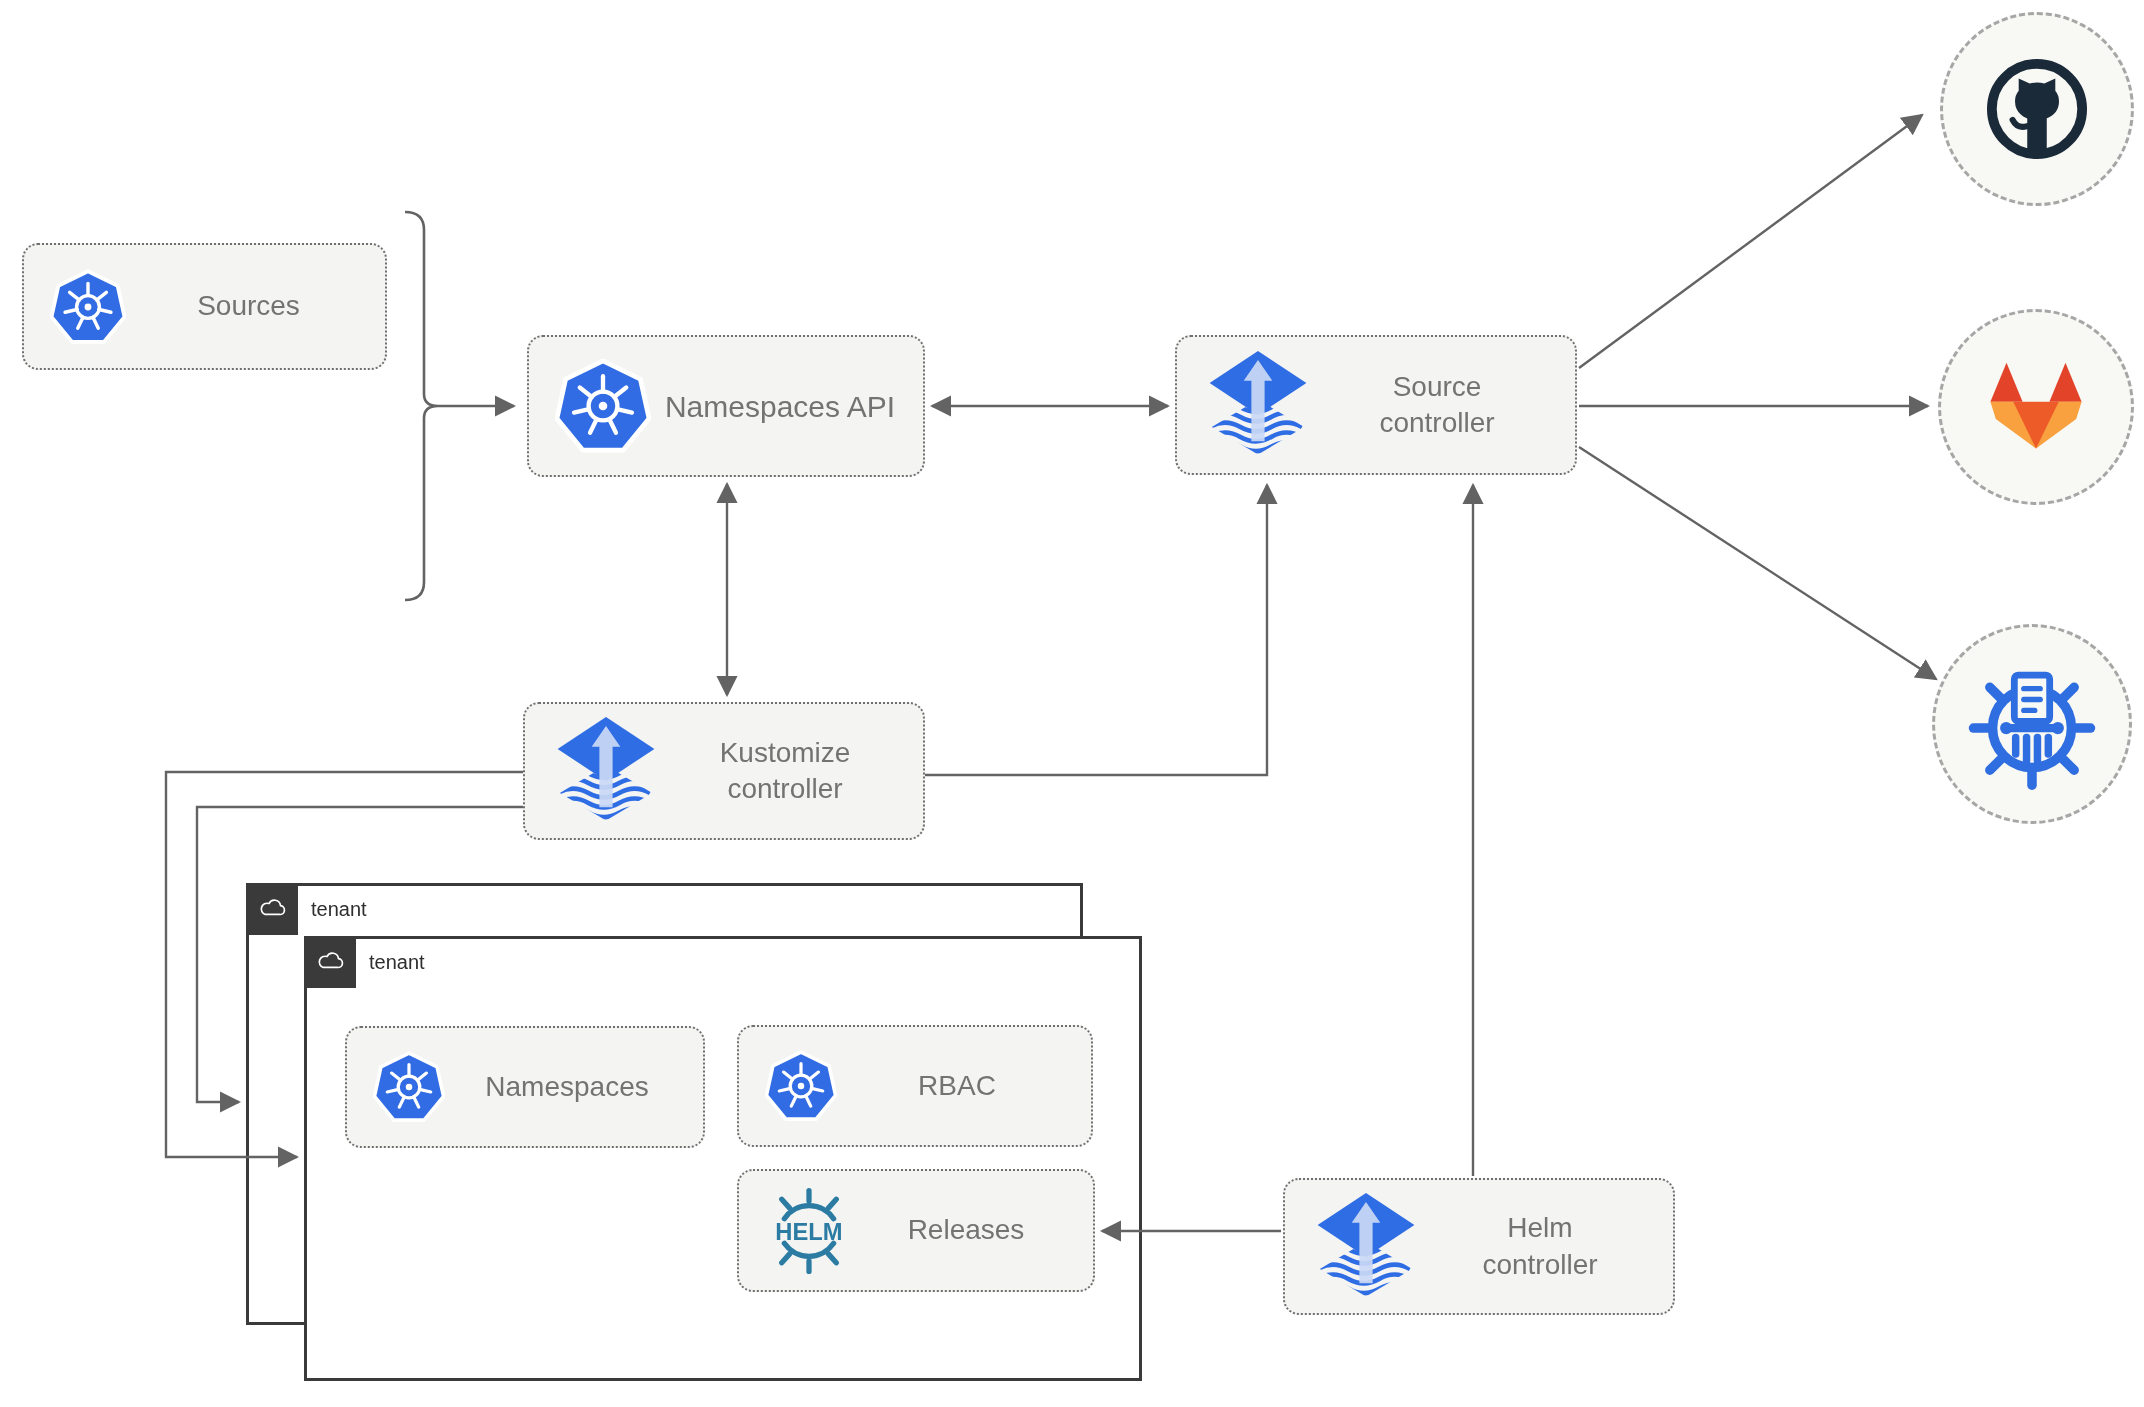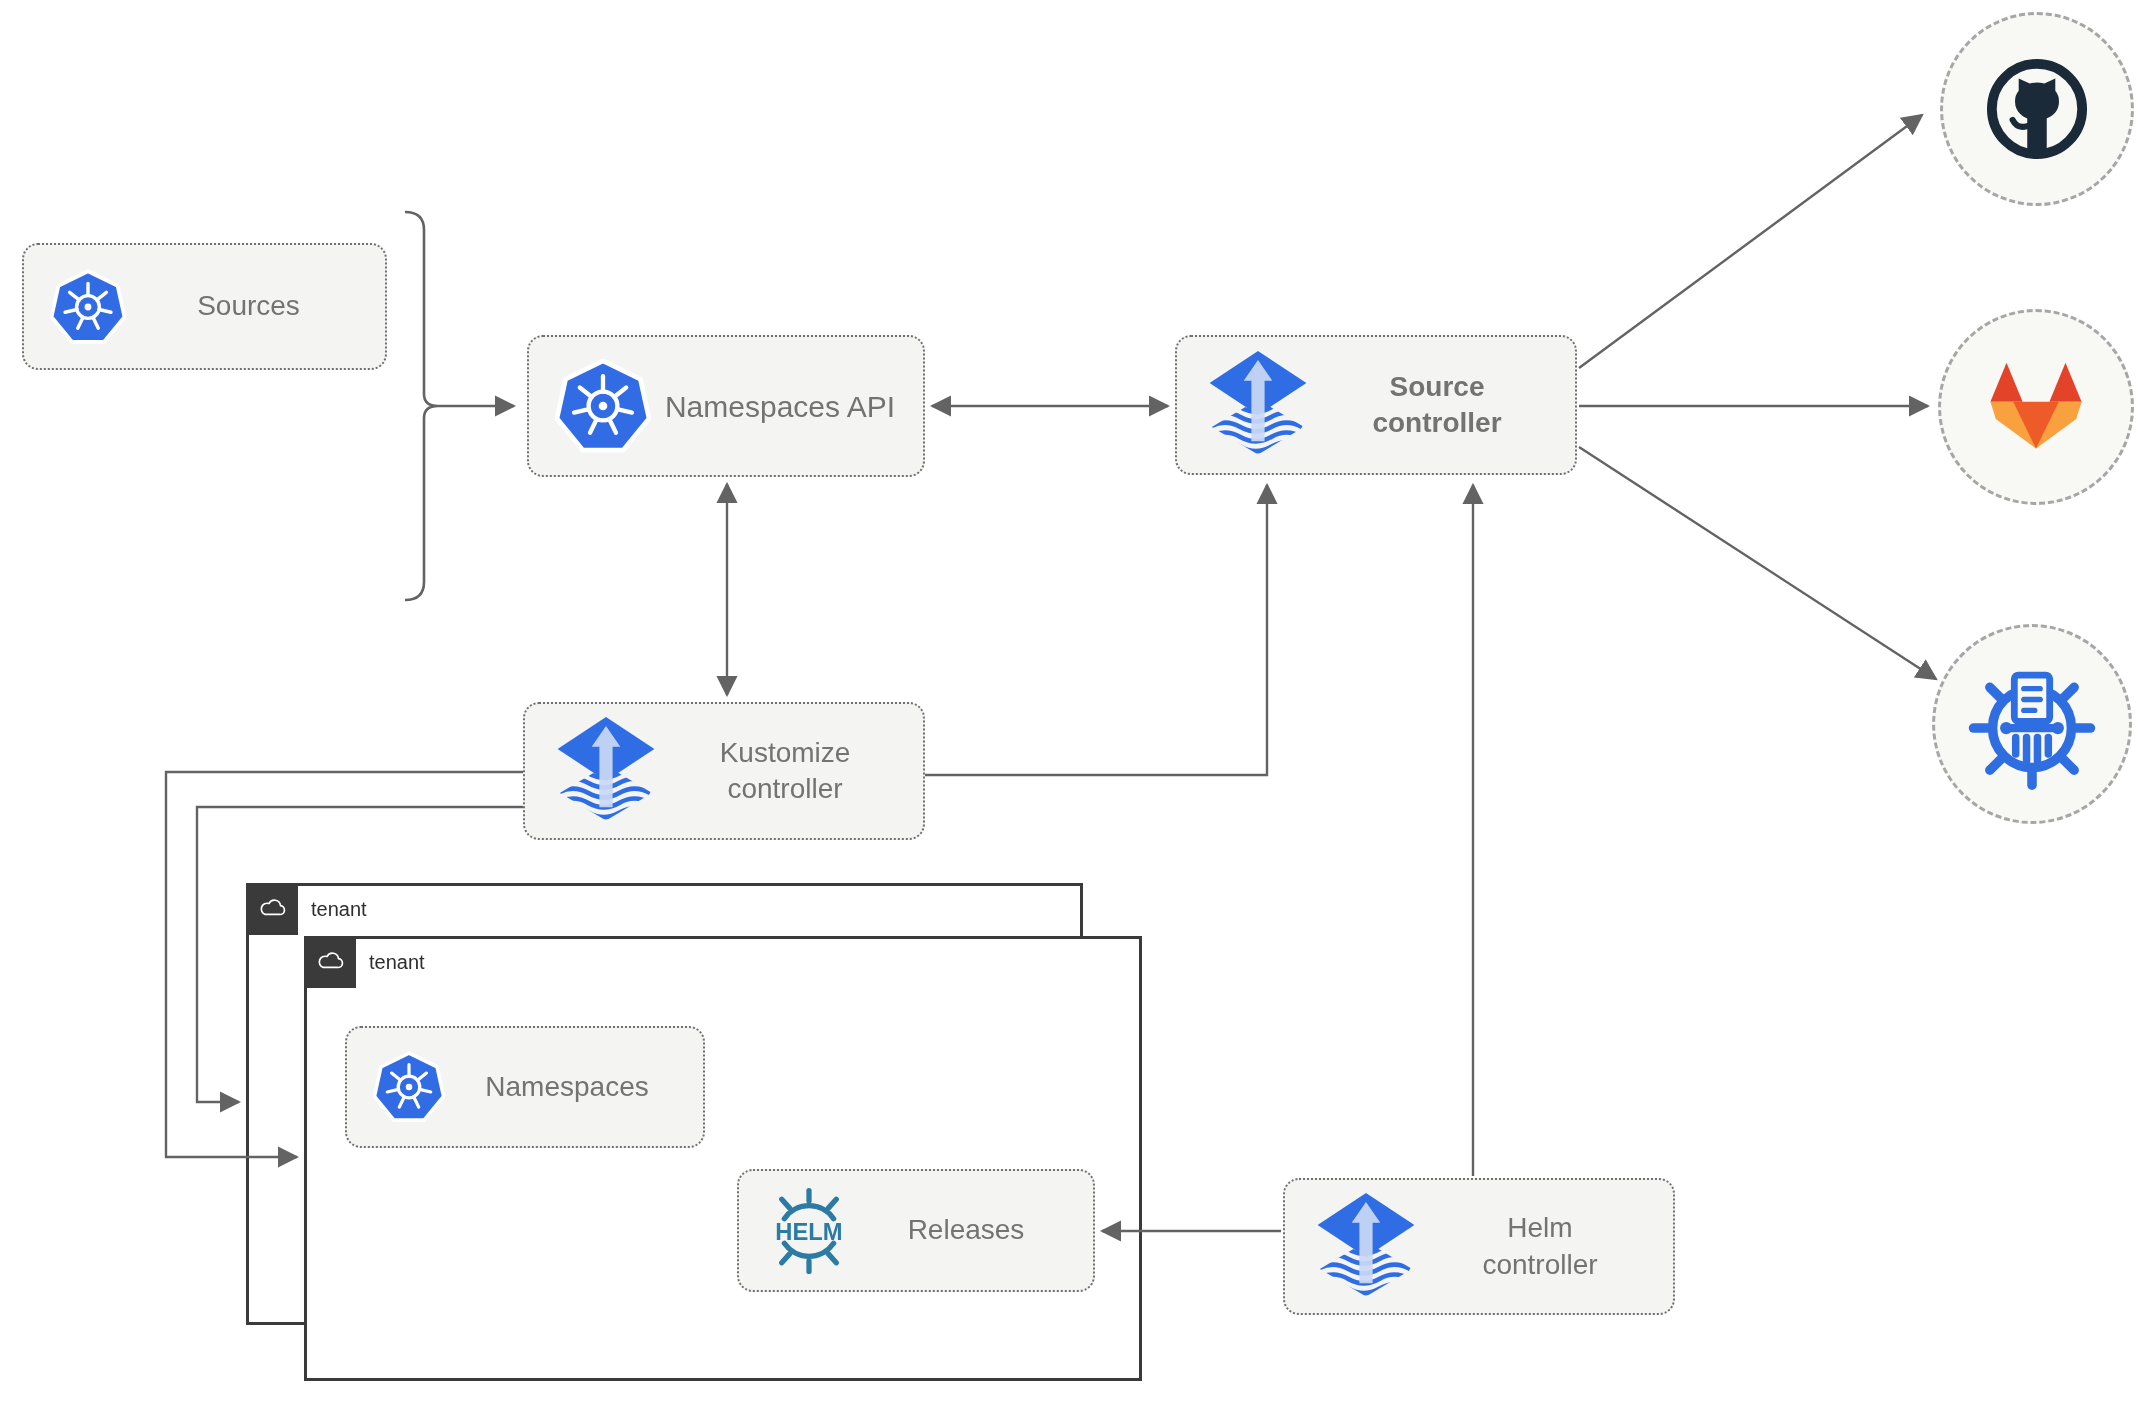--- a/index.html
+++ b/index.html
@@ -188,21 +188,21 @@
   </div>
 
 
   <div class="node" style="left:527px;top:335px;width:398px;height:142px;">
     <svg class="ik" width="96" height="96">
         <use href="#ic-k8s"></use>
       </svg>
     <div class="label" style="font-size:30px">Namespaces API</div>
   </div>
 
-  <div class="node" style="left:1175px;top:335px;width:402px;height:140px;font-weight:bold;">
+  <div class="node" style="left:1175px;top:335px;width:402px;height:140px;">
     <svg class="ik" width="110" height="110">
         <use href="#ic-flux"></use>
       </svg>
     <div class="label">Source
 controller</div>
   </div>
 
   <div class="node" style="left:523px;top:702px;width:402px;height:138px;">
     <svg class="ik" width="110" height="110">
         <use href="#ic-flux"></use>
@@ -219,20 +219,26 @@
 controller</div>
   </div>
 
   <div class="node" style="left:345px;top:1026px;width:360px;height:122px;">
     <svg class="ik" width="72" height="72">
         <use href="#ic-k8s"></use>
       </svg>
     <div class="label">Namespaces</div>
   </div>
 
+  <div class="node" style="left:737px;top:1025px;width:356px;height:122px;">
+    <svg class="ik" width="72" height="72">
+        <use href="#ic-k8s"></use>
+      </svg>
+    <div class="label">RBAC</div>
+  </div>
 
 
   <div class="node" style="left:737px;top:1169px;width:358px;height:123px;">
     <svg class="ik" width="88" height="88">
         <use href="#ic-helm"></use>
       </svg>
     <div class="label">Releases</div>
   </div>
 
   <div class="endpoint" style="left:1940px;top:12px;width:194px;height:194px;">

